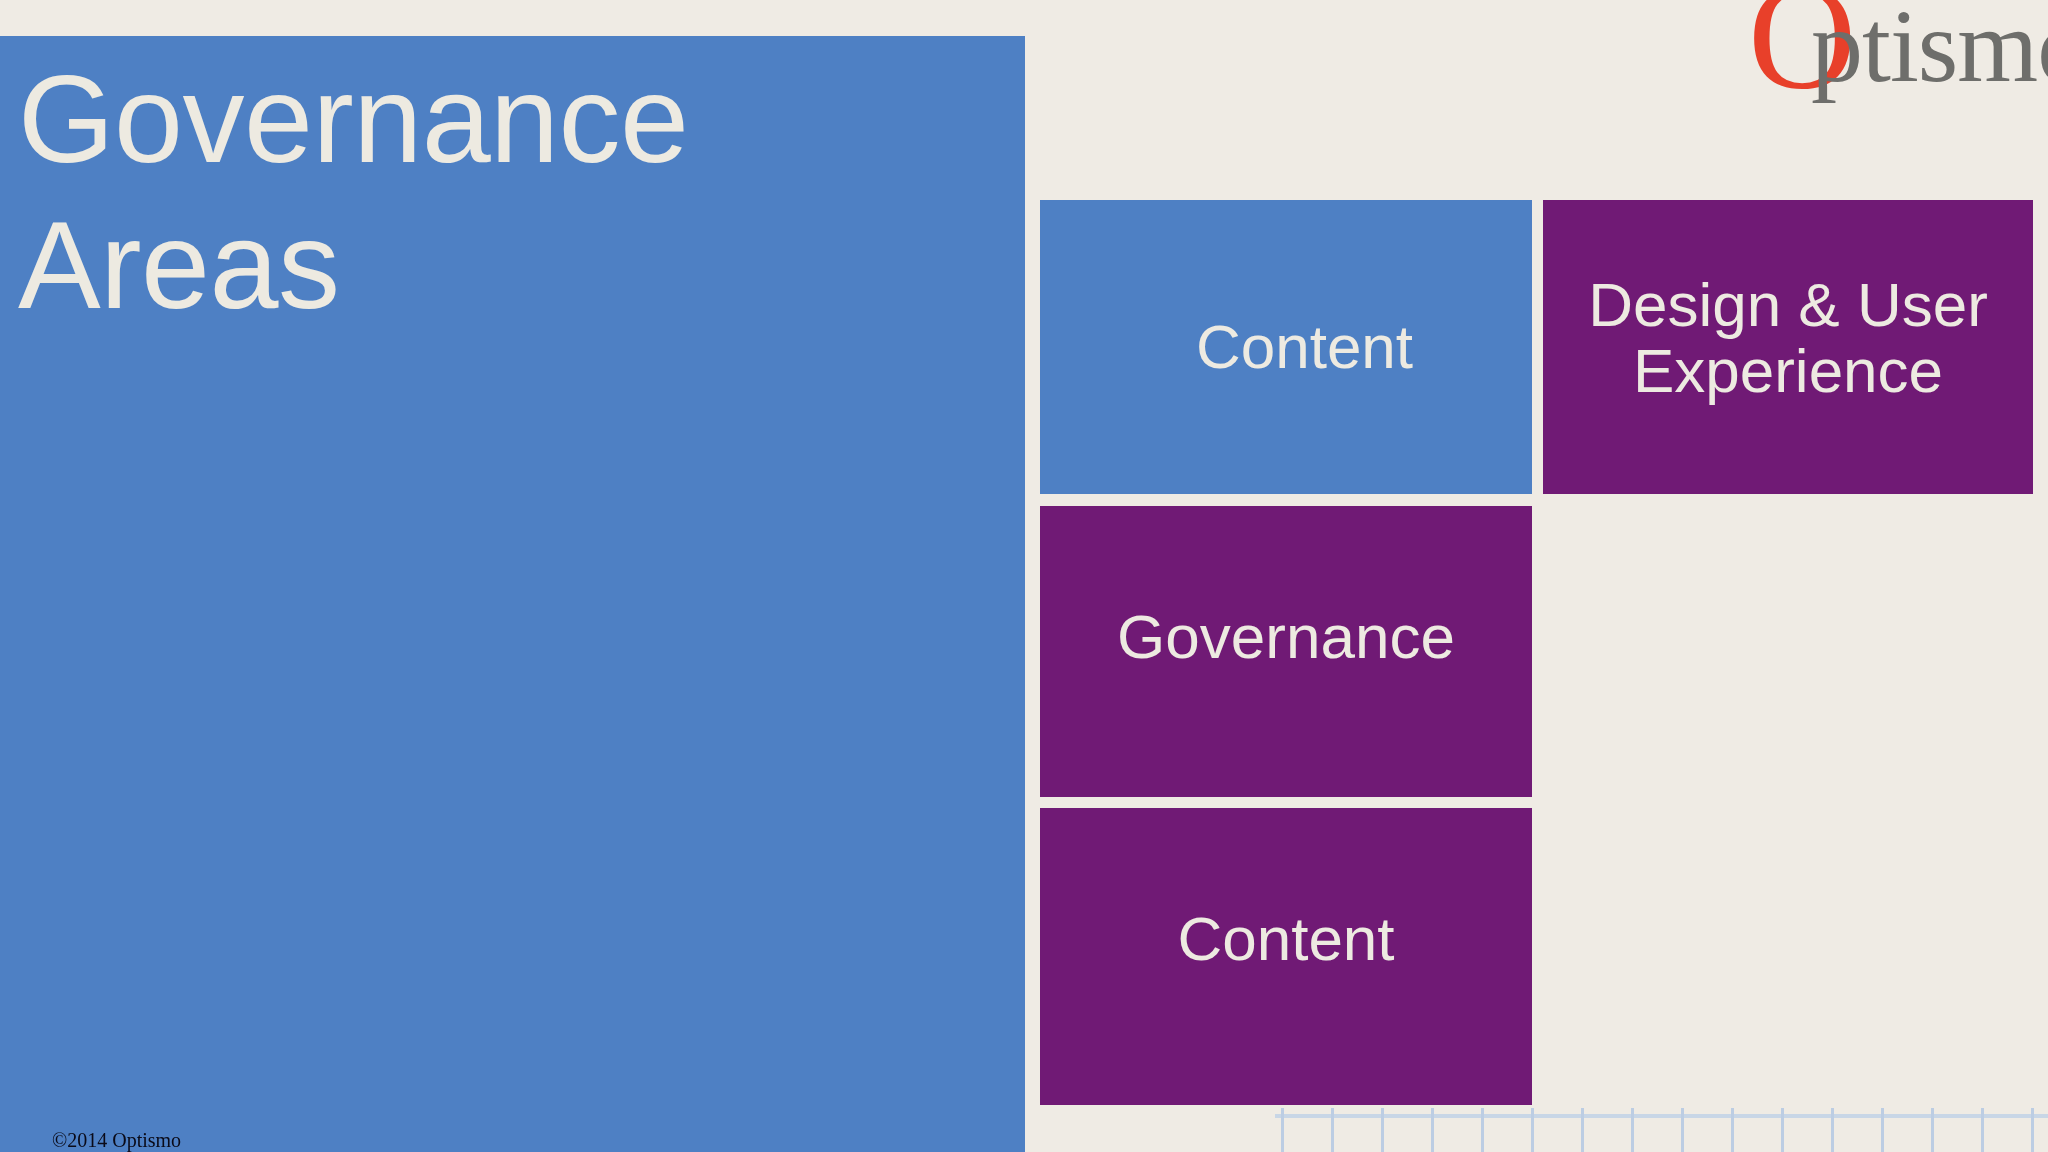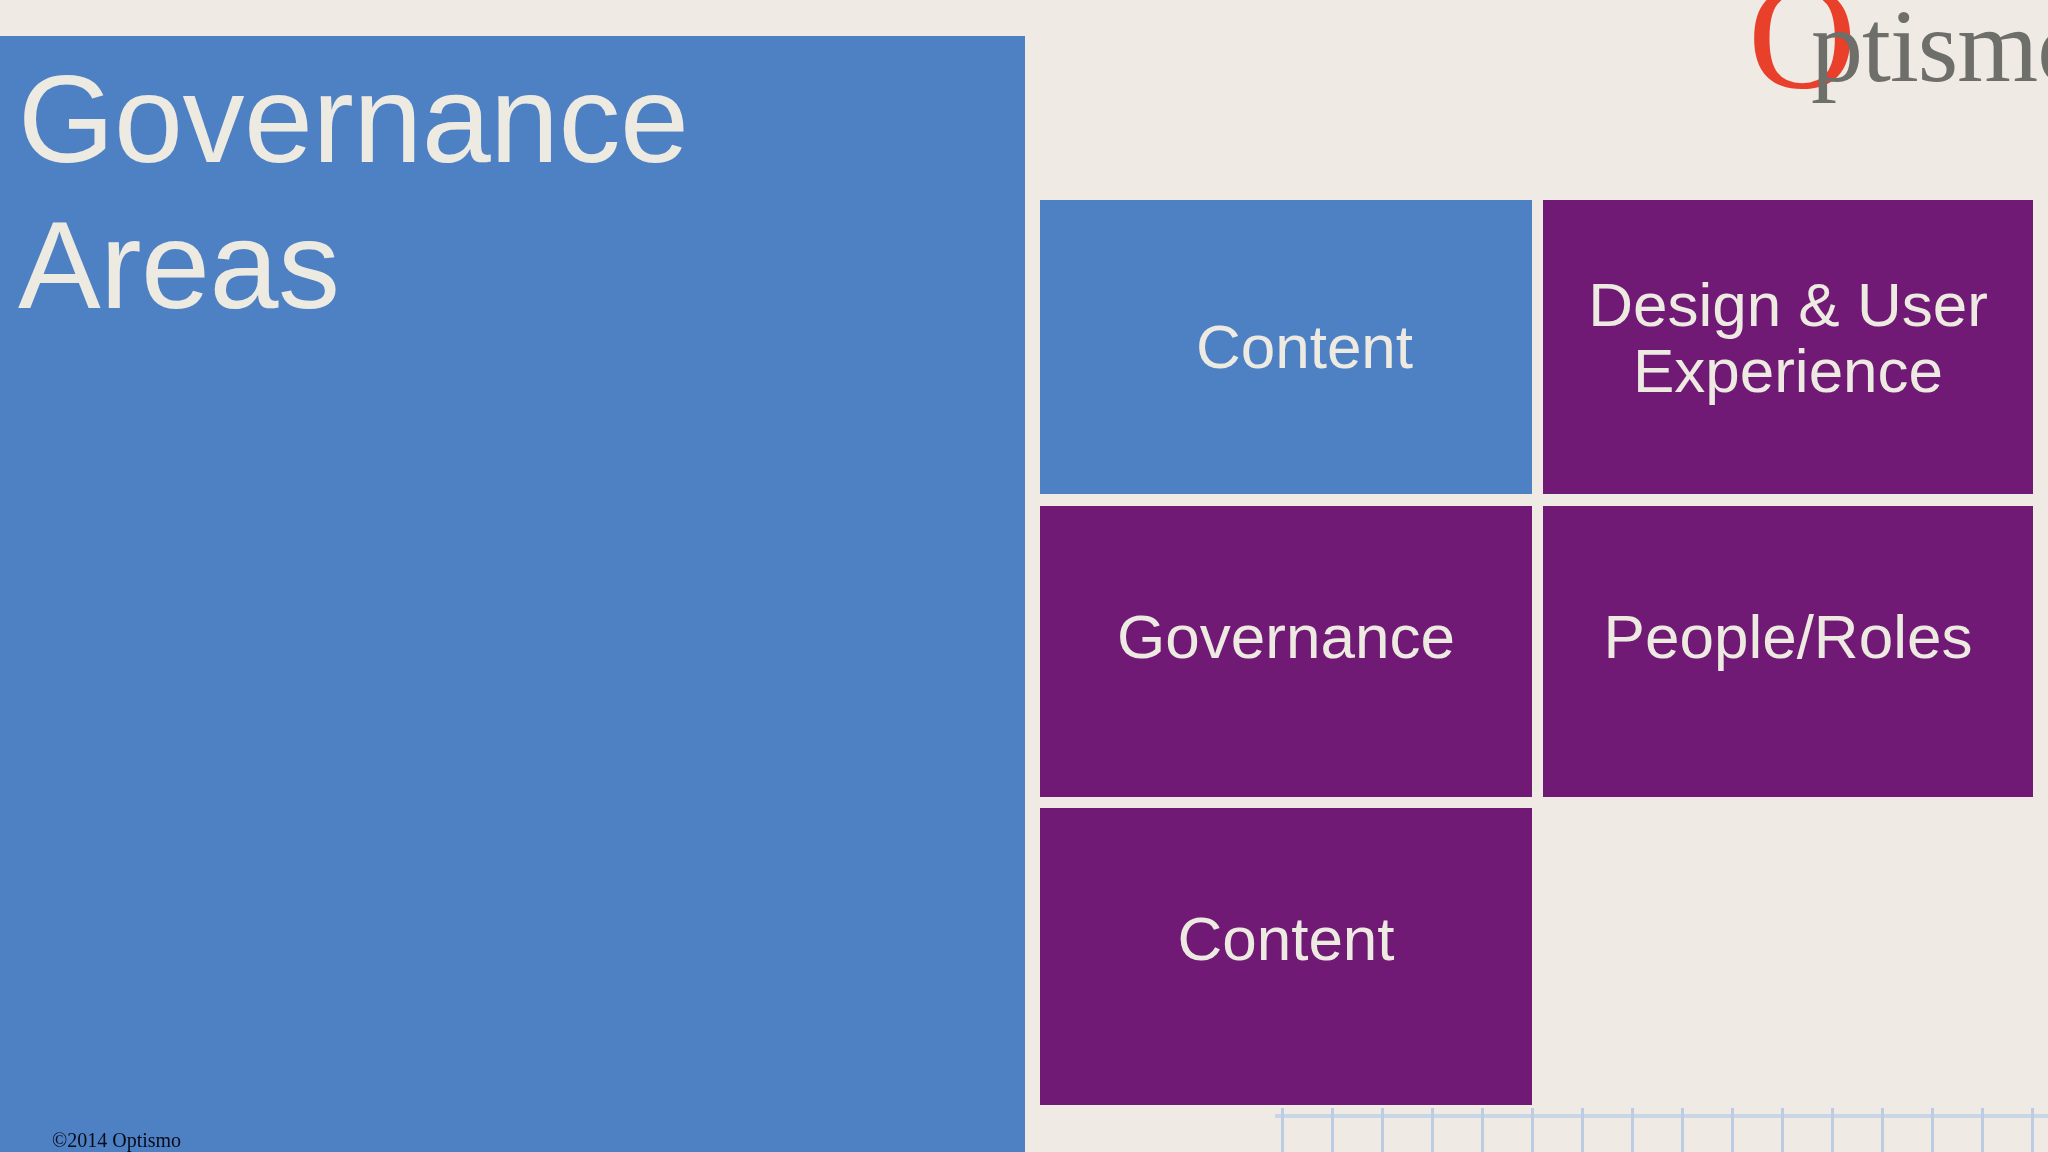--- a/index.html
+++ b/index.html
@@ -175,22 +175,19 @@
 
   <div class="cell c-navy col-2 row-1 va-upper">
     <span class="cell-label">Design &amp; User
 Experience</span>
   </div>
 
   <div class="cell c-navy col-1 row-2 va-near">
     <span class="cell-label">Governance</span>
   </div>
 
-  <div class="cell c-navy col-2 row-2 va-near">
-    <span class="cell-label">People/Roles</span>
-  </div>
 
   <div class="cell c-navy col-1 row-3 va-near">
     <span class="cell-label">Content</span>
   </div>
 
 
 </div>
 
 </body></html>

